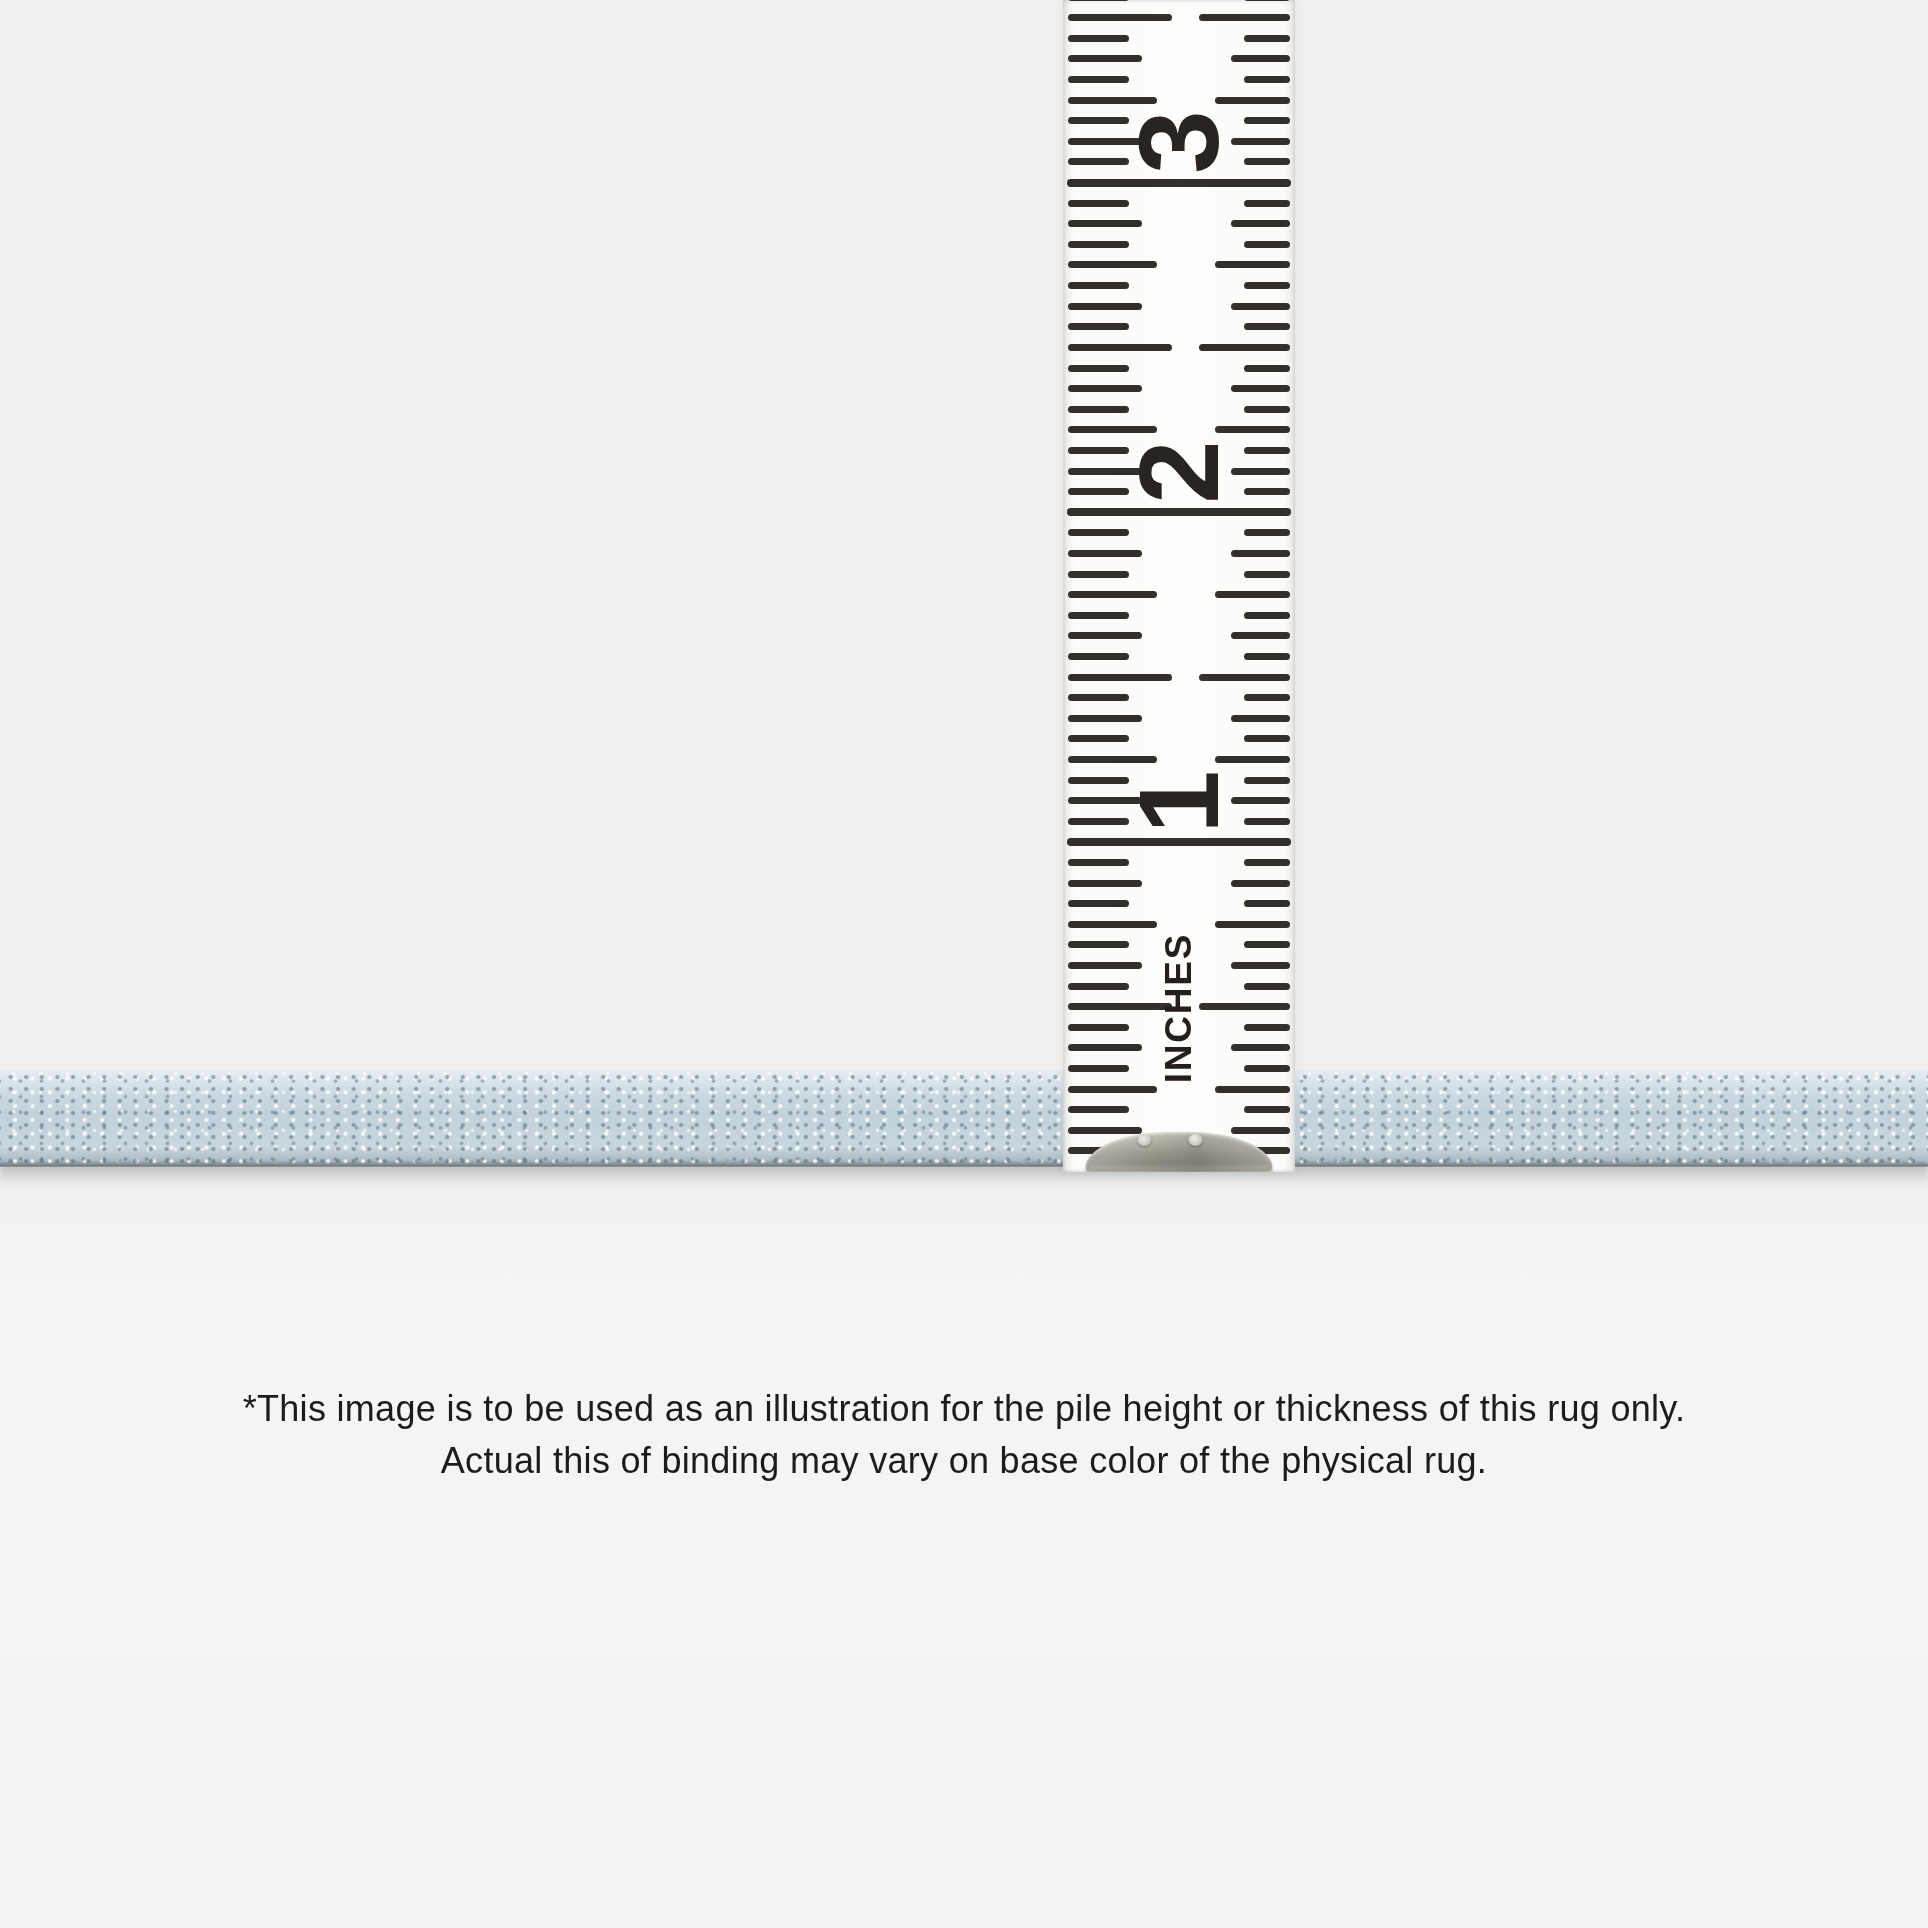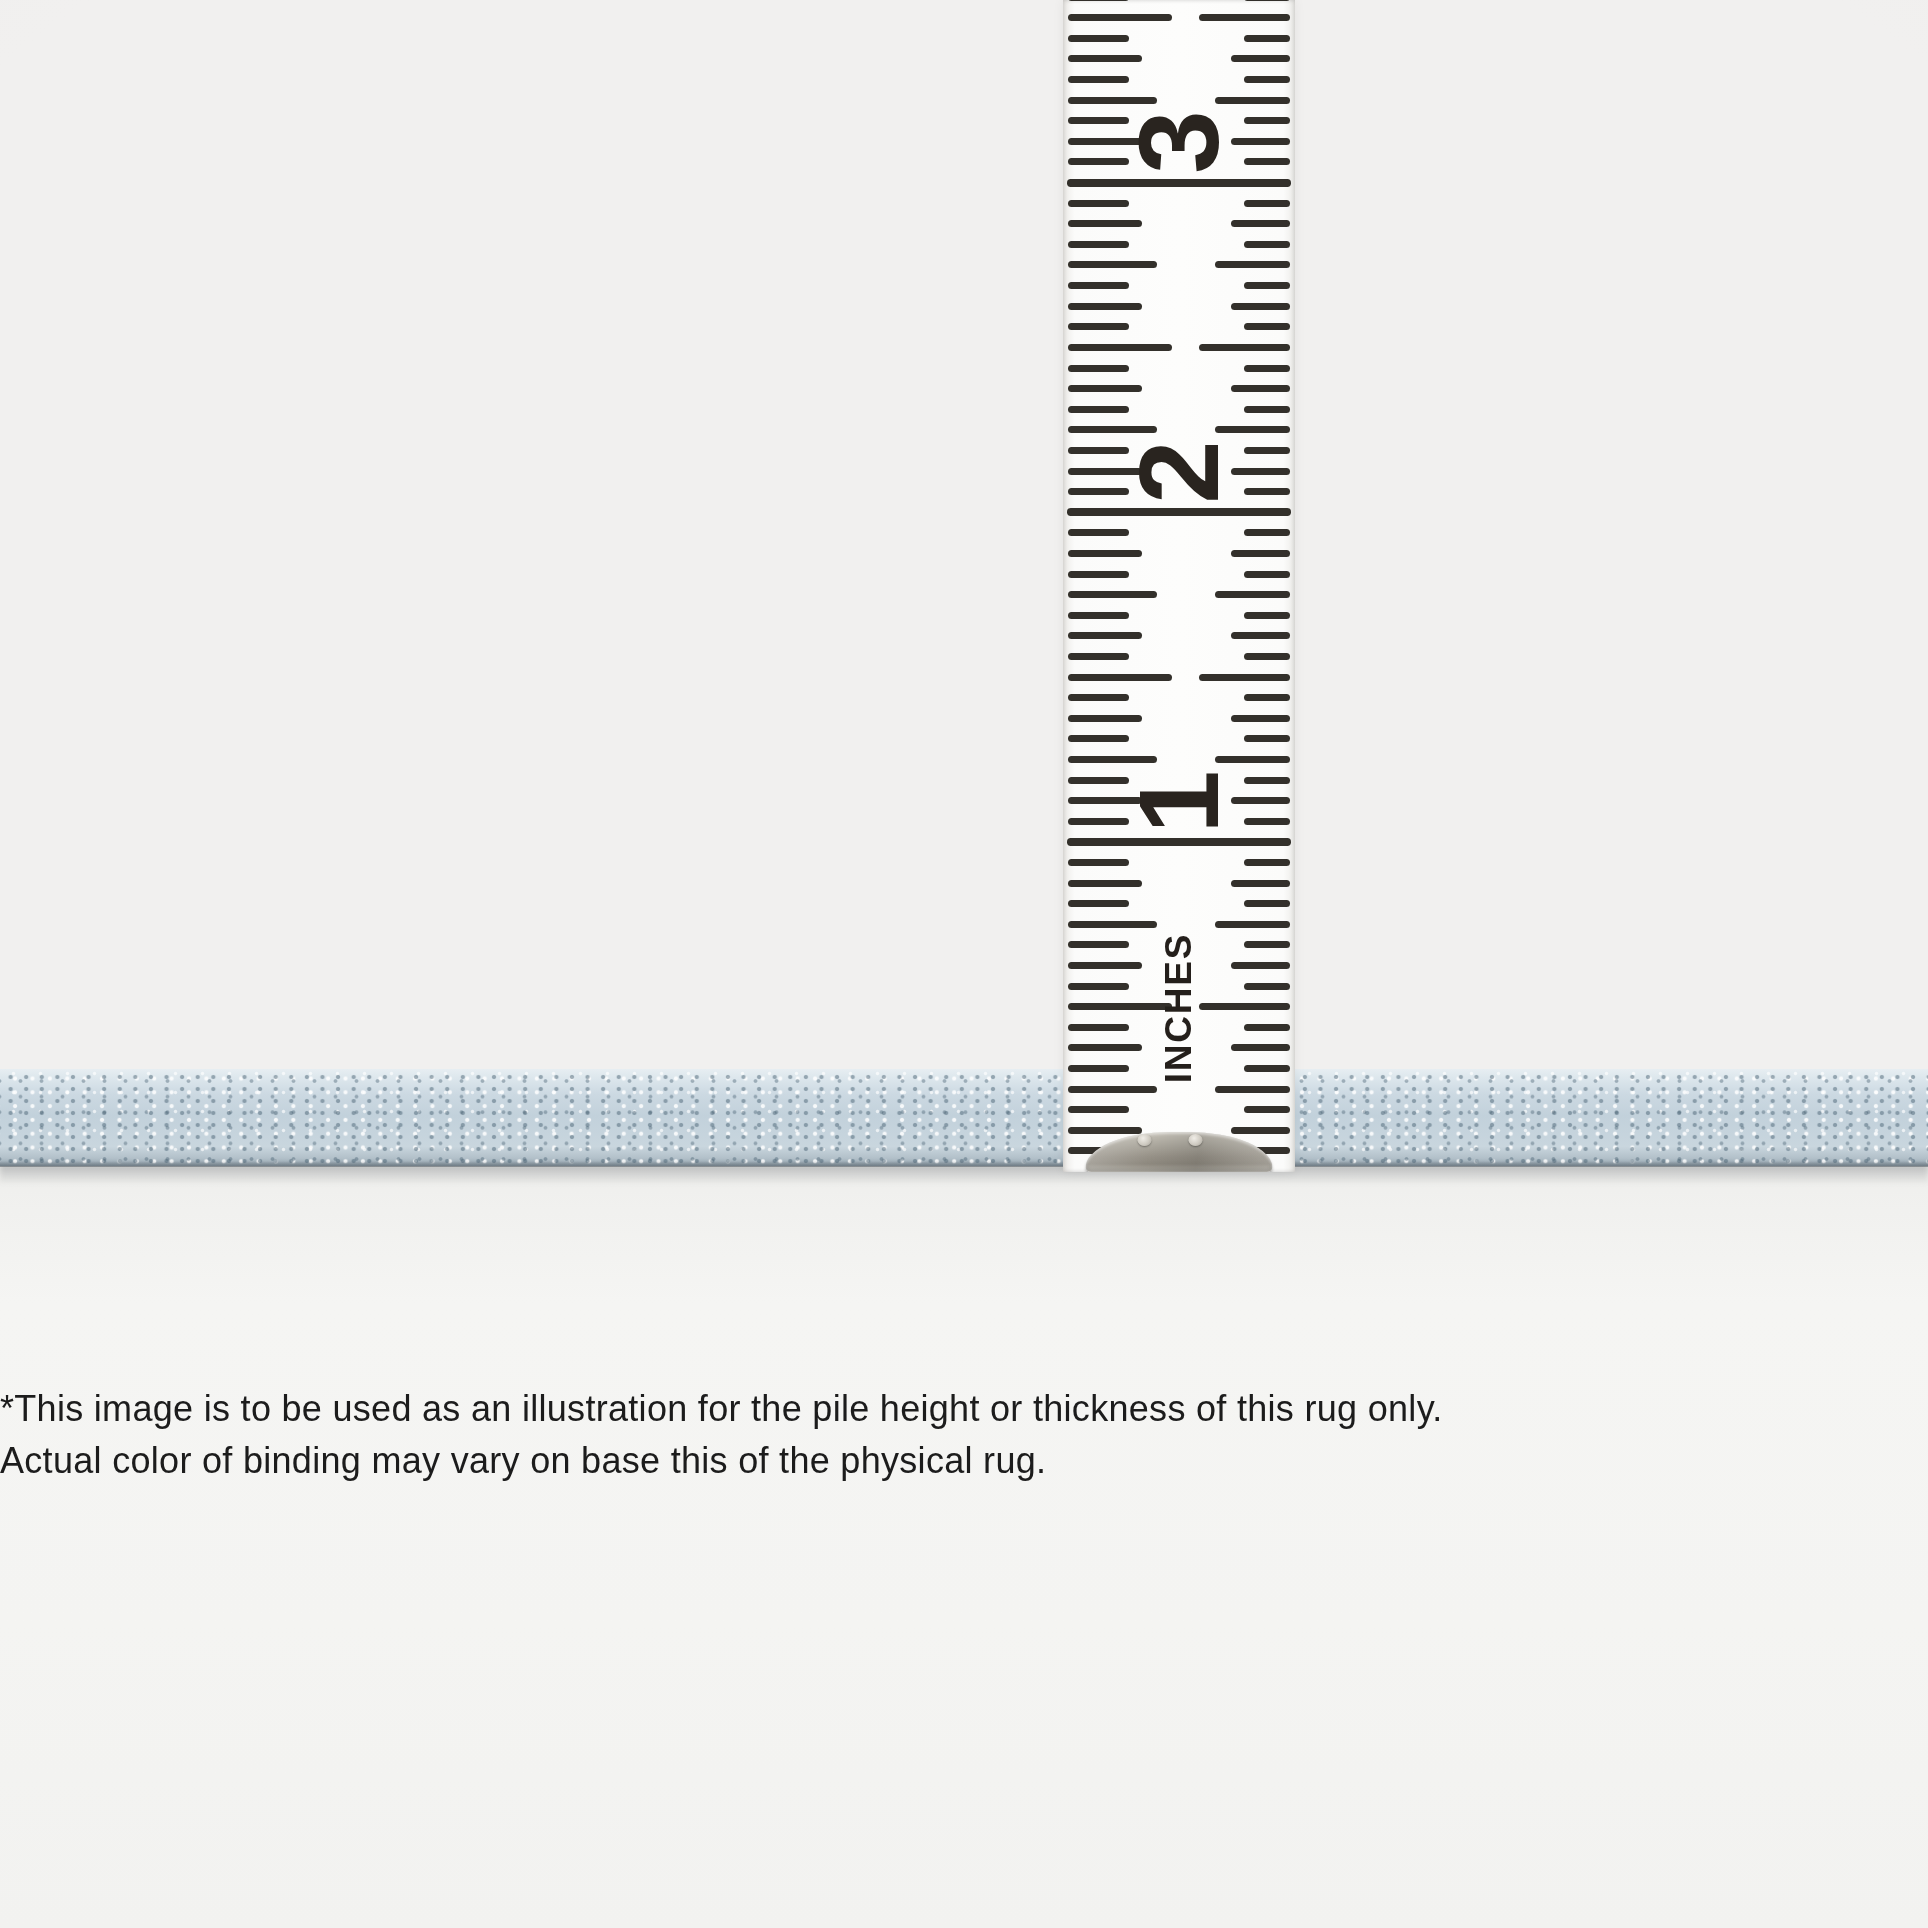--- a/index.html
+++ b/index.html
@@ -79,21 +79,21 @@
     position:absolute;width:14.7px;height:12px;border-radius:50%;
     background:radial-gradient(circle at 40% 35%, #f0ede7 0%, #cfcbc2 55%, #a6a198 100%);
     box-shadow:0 0.9px 1.8px rgba(0,0,0,0.35);
     top:1.8px;
   }
   .rivet.r1{left:calc(50% - 42px);}
   .rivet.r2{left:calc(50% + 9.2px);}
   
   .caption{
     position:absolute;left:0;right:0;top:1383px;
-    color:#1c1c1c;
+    text-align:center;color:#1c1c1c;
     font-size:36px;line-height:52px;font-weight:400;letter-spacing:0.3px;
   }
 </style>
 </head>
 <body>
 
 <div class="scene">
 
   <div class="floor"></div>
   <div class="rug-contact-shadow"></div>
@@ -218,17 +218,17 @@
       <div class="numeral" style="top: 472px;">2</div>
       <div class="numeral" style="top: 142px;">3</div>
       <div class="end-cap">
       <div class="rivet r1"></div>
       <div class="rivet r2"></div>
     </div>
   </div>
 
   <div class="caption">
     <div>*This image is to be used as an illustration for the pile height or thickness of this rug only.</div>
-    <div>Actual color of binding may vary on base this of the physical rug.</div>
+    <div>Actual this of binding may vary on base color of the physical rug.</div>
   </div>
 
 </div>
 
 
 </body></html>

